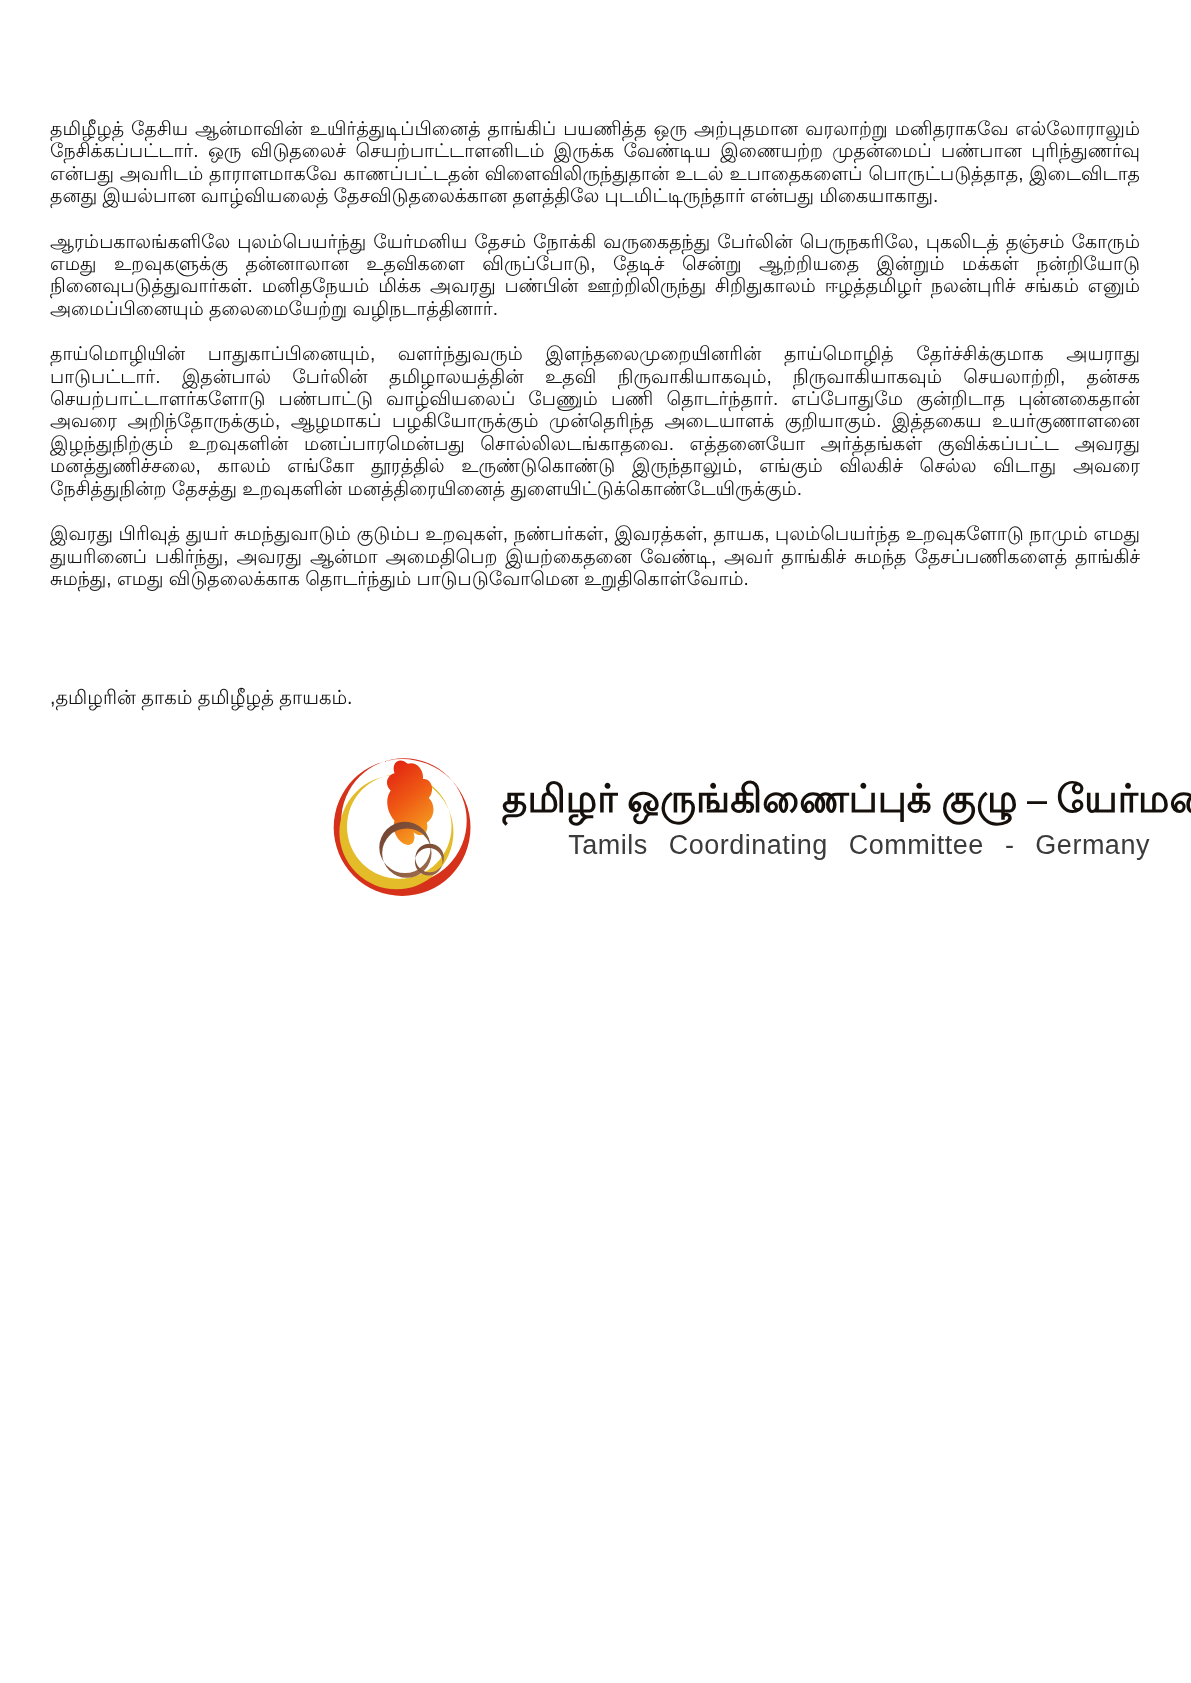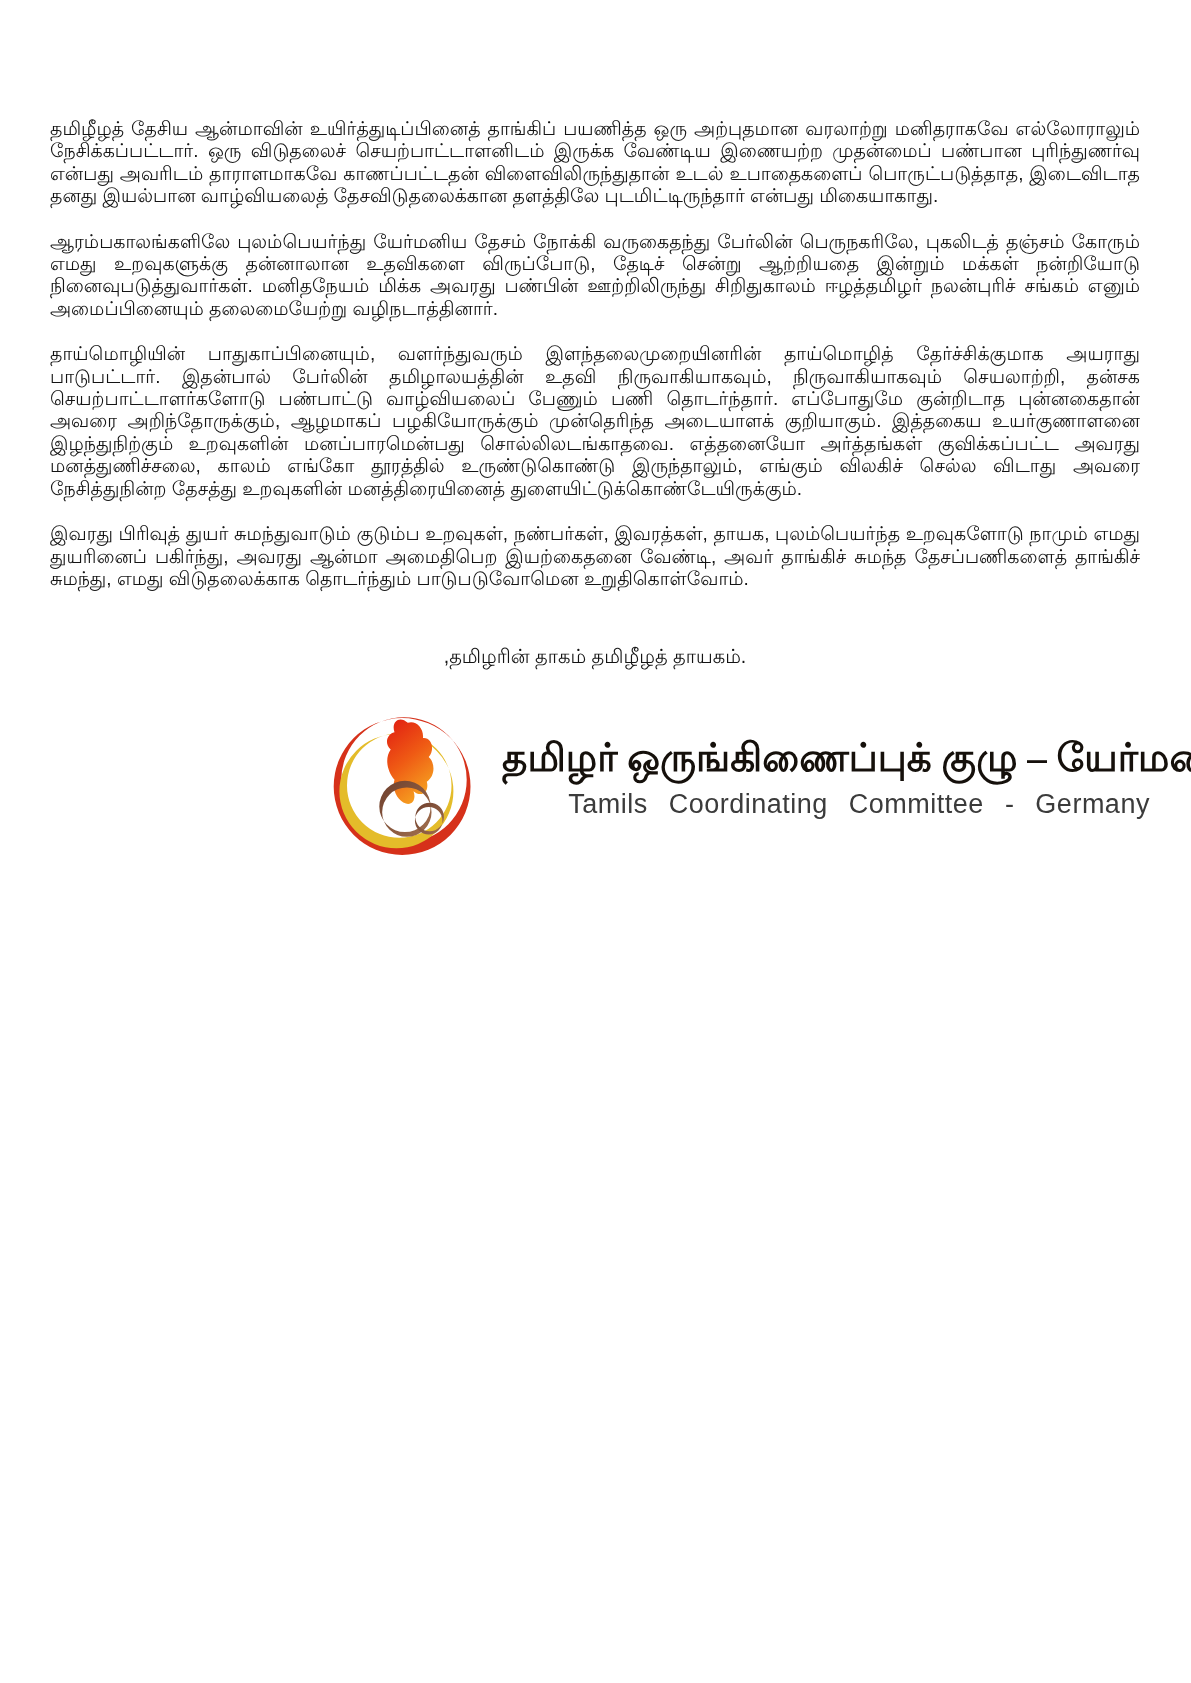--- a/index.html
+++ b/index.html
@@ -22,22 +22,21 @@
   }
   .body-text .para {
     font-size: 19px;
     line-height: 22.4px;
     color: #141414;
     text-align: justify;
     margin: 0 0 23px 0;
     letter-spacing: 0px;
   }
   .tagline {
-    margin-top: 55px;
-    text-align: center;
+    margin-top: 96px;
     font-size: 19.5px;
     color: #141414;
   }
   .logo-row {
     margin-top: 26px;
     margin-left: 278px;
     display: flex;
     align-items: center;
   }
   .logo-mark {

